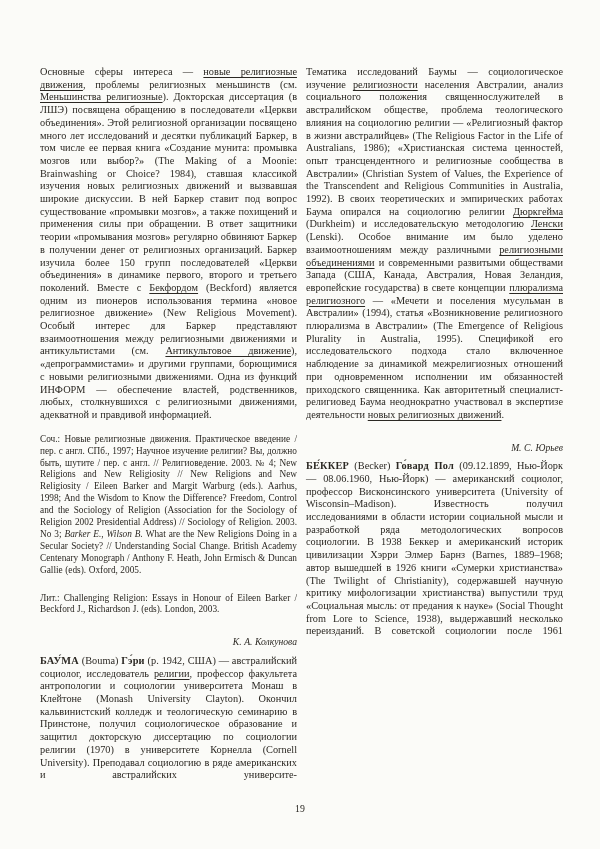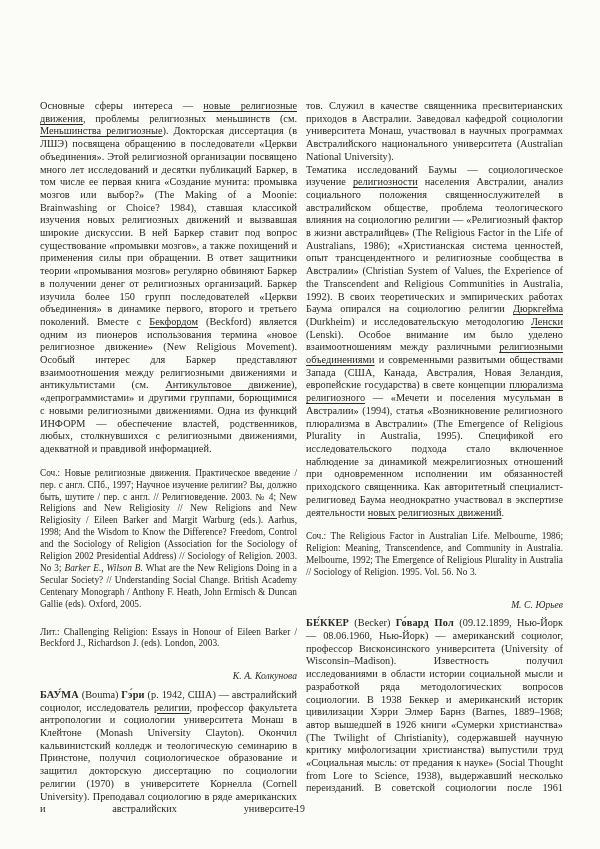--- a/index.html
+++ b/index.html
@@ -12,21 +12,21 @@
     height: 849px;
     overflow: hidden;
     font-family: "Liberation Serif", "DejaVu Serif", serif;
     color: #2b2823;
   }
   .page {
     position: relative;
     width: 600px;
     height: 849px;
     box-sizing: border-box;
-    padding: 100px 36px 0 40px;
+    padding: 66px 36px 0 40px;
     background: #fbfbf8;
   }
   .cols {
     display: flex;
     gap: 9px;
   }
   .col {
     flex: 0 0 257px;
     width: 257px;
   }
@@ -86,21 +86,19 @@
 <div class="page">
   <div class="cols">
     <div class="col">
         <p class="blk body"><span>Основные сферы интереса — </span><span class="u">новые религиозные движения</span><span>, проблемы религиозных меньшинств (см. </span><span class="u">Меньшинства религиозные</span><span>). Докторская диссертация (в ЛШЭ) посвящена обращению в последователи «Церкви объединения». Этой религиозной организации посвящено много лет исследований и десятки публикаций Баркер, в том числе ее первая книга «Создание мунита: промывка мозгов или выбор?» (The Making of a Moonie: Brainwashing or Choice? 1984), ставшая классикой изучения новых религиозных движений и вызвавшая широкие дискуссии. В ней Баркер ставит под вопрос существование «промывки мозгов», а также похищений и применения силы при обращении. В ответ защитники теории «промывания мозгов» регулярно обвиняют Баркер в получении денег от религиозных организаций. Баркер изучила более 150 групп последователей «Церкви объединения» в динамике первого, второго и третьего поколений. Вместе с </span><span class="u">Бекфордом</span><span> (Beckford) является одним из пионеров использования термина «новое религиозное движение» (New Religious Movement). Особый интерес для Баркер представляют взаимоотношения между религиозными движениями и антикультистами (см. </span><span class="u">Антикультовое движение</span><span>), «депрограммистами» и другими группами, борющимися с новыми религиозными движениями. Одна из функций ИНФОРМ — обеспечение властей, родственников, любых, столкнувшихся с религиозными движениями, адекватной и правдивой информацией.</span></p>
         <p class="blk bib"><span>Соч.: Новые религиозные движения. Практическое введение / пер. с англ. СПб., 1997; Научное изучение религии? Вы, должно быть, шутите / пер. с англ. // Религиоведение. 2003. № 4; New Religions and New Religiosity // New Religions and New Religiosity / Eileen Barker and Margit Warburg (eds.). Aarhus, 1998; And the Wisdom to Know the Difference? Freedom, Control and the Sociology of Religion (Association for the Sociology of Religion 2002 Presidential Address) // Sociology of Religion. 2003. No 3; </span><span class="i">Barker E., Wilson B.</span><span> What are the New Religions Doing in a Secular Society? // Understanding Social Change. British Academy Centenary Monograph / Anthony F. Heath, John Ermisch &amp; Duncan Gallie (eds). Oxford, 2005.</span></p>
         <p class="blk bib"><span>Лит.: Challenging Religion: Essays in Honour of Eileen Barker / Beckford J., Richardson J. (eds). London, 2003.</span></p>
         <p class="blk signature"><span>К. А. Колкунова</span></p>
         <p class="blk body entry cont-end"><span class="b">БАУ́МА</span><span> (Bouma) </span><span class="b">Гэ́ри</span><span> (р. 1942, США) — австралийский социолог, исследователь </span><span class="u">религии</span><span>, профессор факультета антропологии и социологии университета Монаш в Клейтоне (Monash University Clayton). Окончил кальвинистский колледж и теологическую семинарию в Принстоне, получил социологическое образование и защитил докторскую диссертацию по социологии религии (1970) в университете Корнелла (Cornell University). Преподавал социологию в ряде американских и австралийских университе-</span></p>
       </div>
     <div class="col">
-        <p class="blk body"><span>тов. Служил в качестве священника пресвитерианских приходов в Австралии. Заведовал кафедрой социологии университета Монаш, участвовал в научных программах Австралийского национального университета (Australian National University).</span></p>
         <p class="blk body"><span>Тематика исследований Баумы — социологическое изучение </span><span class="u">религиозности</span><span> населения Австралии, анализ социального положения священнослужителей в австралийском обществе, проблема теологического влияния на социологию религии — «Религиозный фактор в жизни австралийцев» (The Religious Factor in the Life of Australians, 1986); «Христианская система ценностей, опыт трансцендентного и религиозные сообщества в Австралии» (Christian System of Values, the Experience of the Transcendent and Religious Communities in Australia, 1992). В своих теоретических и эмпирических работах Баума опирался на социологию религии </span><span class="u">Дюркгейма</span><span> (Durkheim) и исследовательскую методологию </span><span class="u">Ленски</span><span> (Lenski). Особое внимание им было уделено взаимоотношениям между различными </span><span class="u">религиозными объединениями</span><span> и современными развитыми обществами Запада (США, Канада, Австралия, Новая Зеландия, европейские государства) в свете концепции </span><span class="u">плюрализма религиозного</span><span> — «Мечети и поселения мусульман в Австралии» (1994), статья «Возникновение религиозного плюрализма в Австралии» (The Emergence of Religious Plurality in Australia, 1995). Спецификой его исследовательского подхода стало включенное наблюдение за динамикой межрелигиозных отношений при одновременном исполнении им обязанностей приходского священника. Как авторитетный специалист-религиовед Баума неоднократно участвовал в экспертизе деятельности </span><span class="u">новых религиозных движений</span><span>.</span></p>
-        <p class="blk bib"><span>Соч.: The Religious Factor in Australian Life. Melbourne, 1986; Religion: Meaning, Transcendence, and Community in Australia. Melbourne, 1992; The Emergence of Religious Plurality in Australia // Sociology of Religion. 1995. Vol. 56. No 3.</span></p>
         <p class="blk signature"><span>М. С. Юрьев</span></p>
         <p class="blk body entry cont-end"><span class="b">БЕ́ККЕР</span><span> (Becker) </span><span class="b">Го́вард Пол</span><span> (09.12.1899, Нью-Йорк — 08.06.1960, Нью-Йорк) — американский социолог, профессор Висконсинского университета (University of Wisconsin–Madison). Известность получил исследованиями в области истории социальной мысли и разработкой ряда методологических вопросов социологии. В 1938 Беккер и американский историк цивилизации Хэрри Элмер Барнз (Barnes, 1889–1968; автор вышедшей в 1926 книги «Сумерки христианства» (The Twilight of Christianity), содержавшей научную критику мифологизации христианства) выпустили труд «Социальная мысль: от предания к науке» (Social Thought from Lore to Science, 1938), выдержавший несколько переизданий. В советской социологии после 1961</span></p>
       </div>
   </div>
   <div class="pageno">19</div>
 </div>
 
 </body></html>

